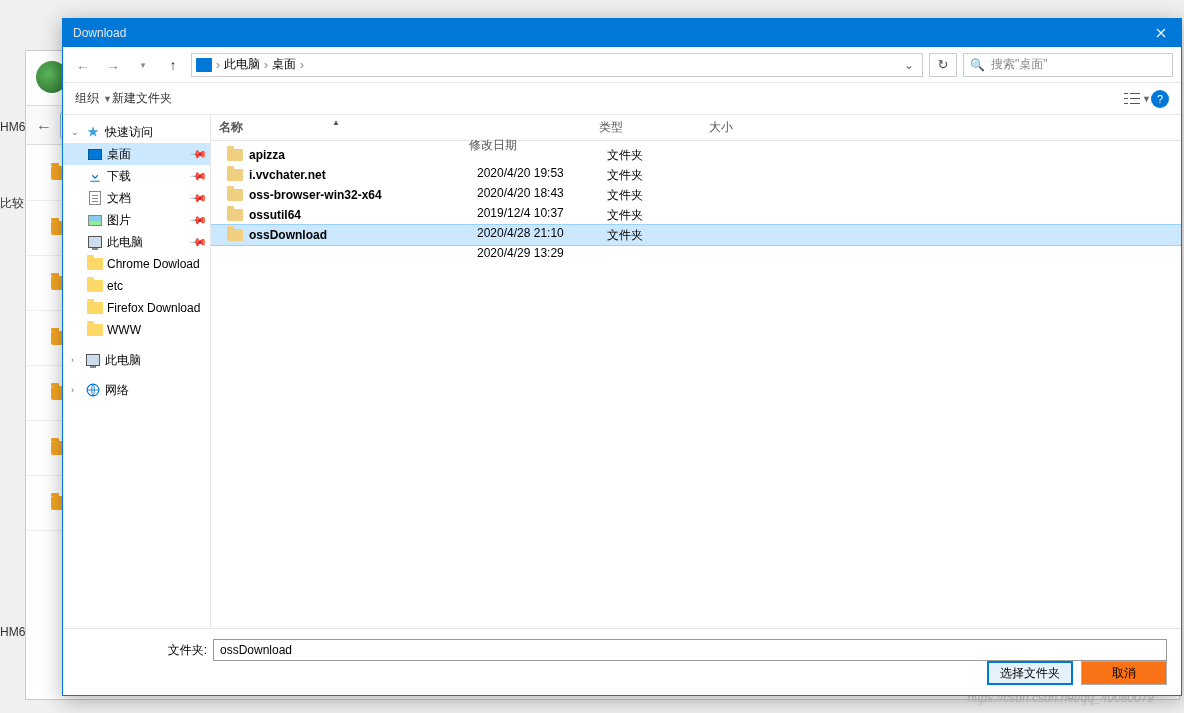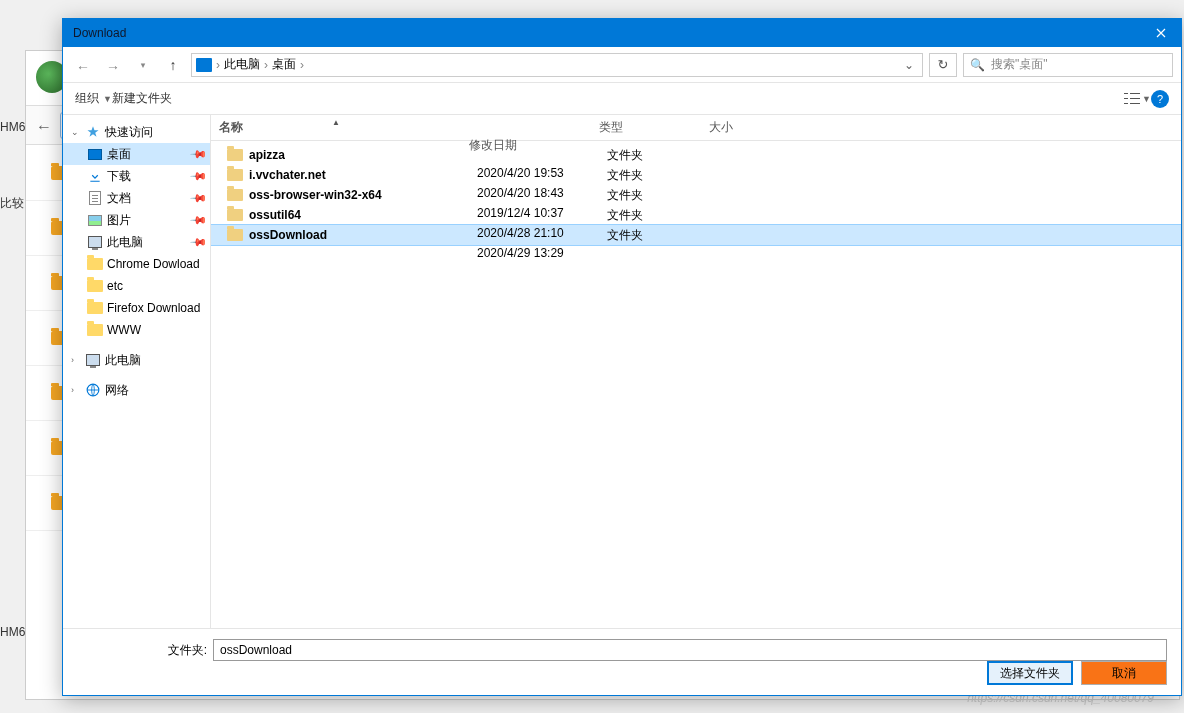--- a/index.html
+++ b/index.html
@@ -13,21 +13,21 @@
 .bg-btn { display: flex; align-items: center; gap: 4px; font-size: 12px; color: #333; padding: 4px 8px; background: #fff; border: 1px solid #8db6e0; border-radius: 3px; }
 .bg-side { position: absolute; top: 95px; left: 0; width: 100%; }
 .bg-row { display: flex; align-items: center; gap: 8px; padding: 20px 10px 20px 25px; border-bottom: 1px solid #eee; }
 .bg-folder { width: 18px; height: 14px; background: #f5a623; border-radius: 2px; position: relative; }
 .bg-folder::before { content:''; position: absolute; top:-3px; left:0; width:8px; height:3px; background:#f5a623; border-radius:1px 1px 0 0; }
 .left-label { position: absolute; top: 10px; left: 0; font-size: 12px; color: #333; }
 .watermark { position: absolute; bottom: 8px; right: 30px; font-size: 12px; color: #ccc; font-style: italic; }
 
 .dialog { position: absolute; top: 18px; left: 62px; width: 1120px; height: 678px; background: #fff; box-shadow: 0 4px 20px rgba(0,0,0,.3); display: flex; flex-direction: column; border: 1px solid #0078d7; }
 
-.titlebar { height: 28px; background: #0078d7; color: #0f172a; display: flex; align-items: center; padding: 0 10px; font-size: 12px; }
+.titlebar { height: 28px; background: #0078d7; color: #e5e5e5; display: flex; align-items: center; padding: 0 10px; font-size: 12px; }
 .titlebar .spacer { flex: 1; }
 .close-btn { width: 40px; height: 28px; display: flex; align-items: center; justify-content: center; cursor: pointer; margin-right: -10px; }
 
 .navbar { height: 36px; display: flex; align-items: center; padding: 0 8px; gap: 6px; border-bottom: 1px solid #e5e5e5; }
 .nav-btn { width: 24px; height: 24px; display: flex; align-items: center; justify-content: center; color: #888; font-size: 14px; cursor: pointer; }
 .nav-btn.active { color: #333; }
 .addr-bar { flex: 1; height: 24px; border: 1px solid #ccc; background: #fff; display: flex; align-items: center; padding: 0 4px; gap: 4px; font-size: 12px; }
 .addr-icon { width: 16px; height: 14px; background: #0078d7; border-radius: 1px; }
 .addr-sep { color: #888; }
 .addr-drop { margin-left: auto; width: 18px; text-align: center; color: #666; cursor: pointer; }

